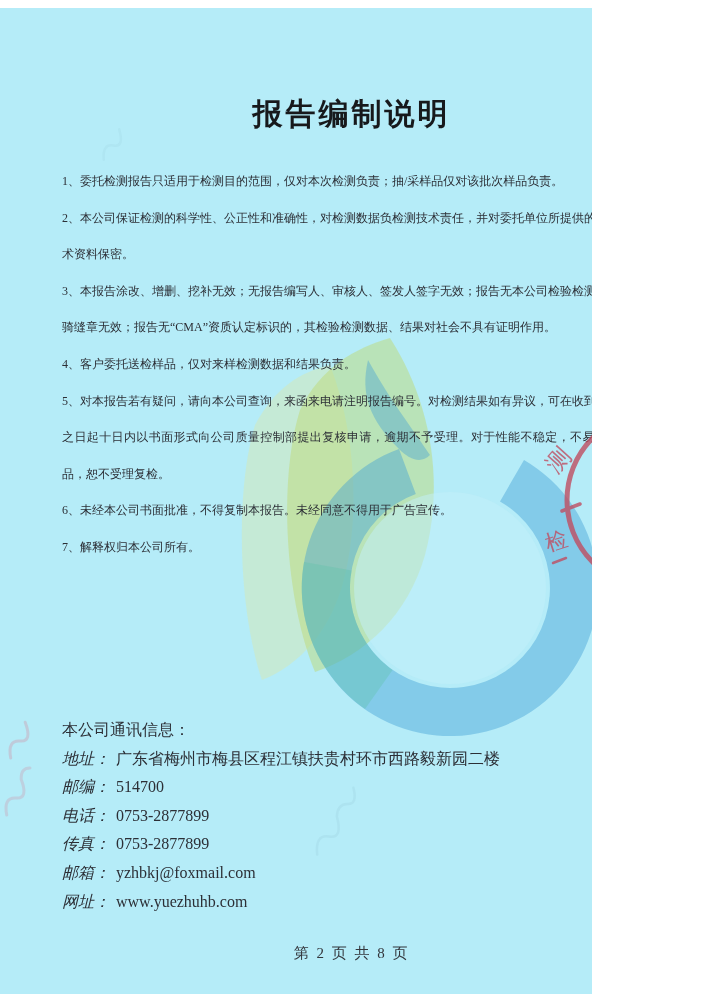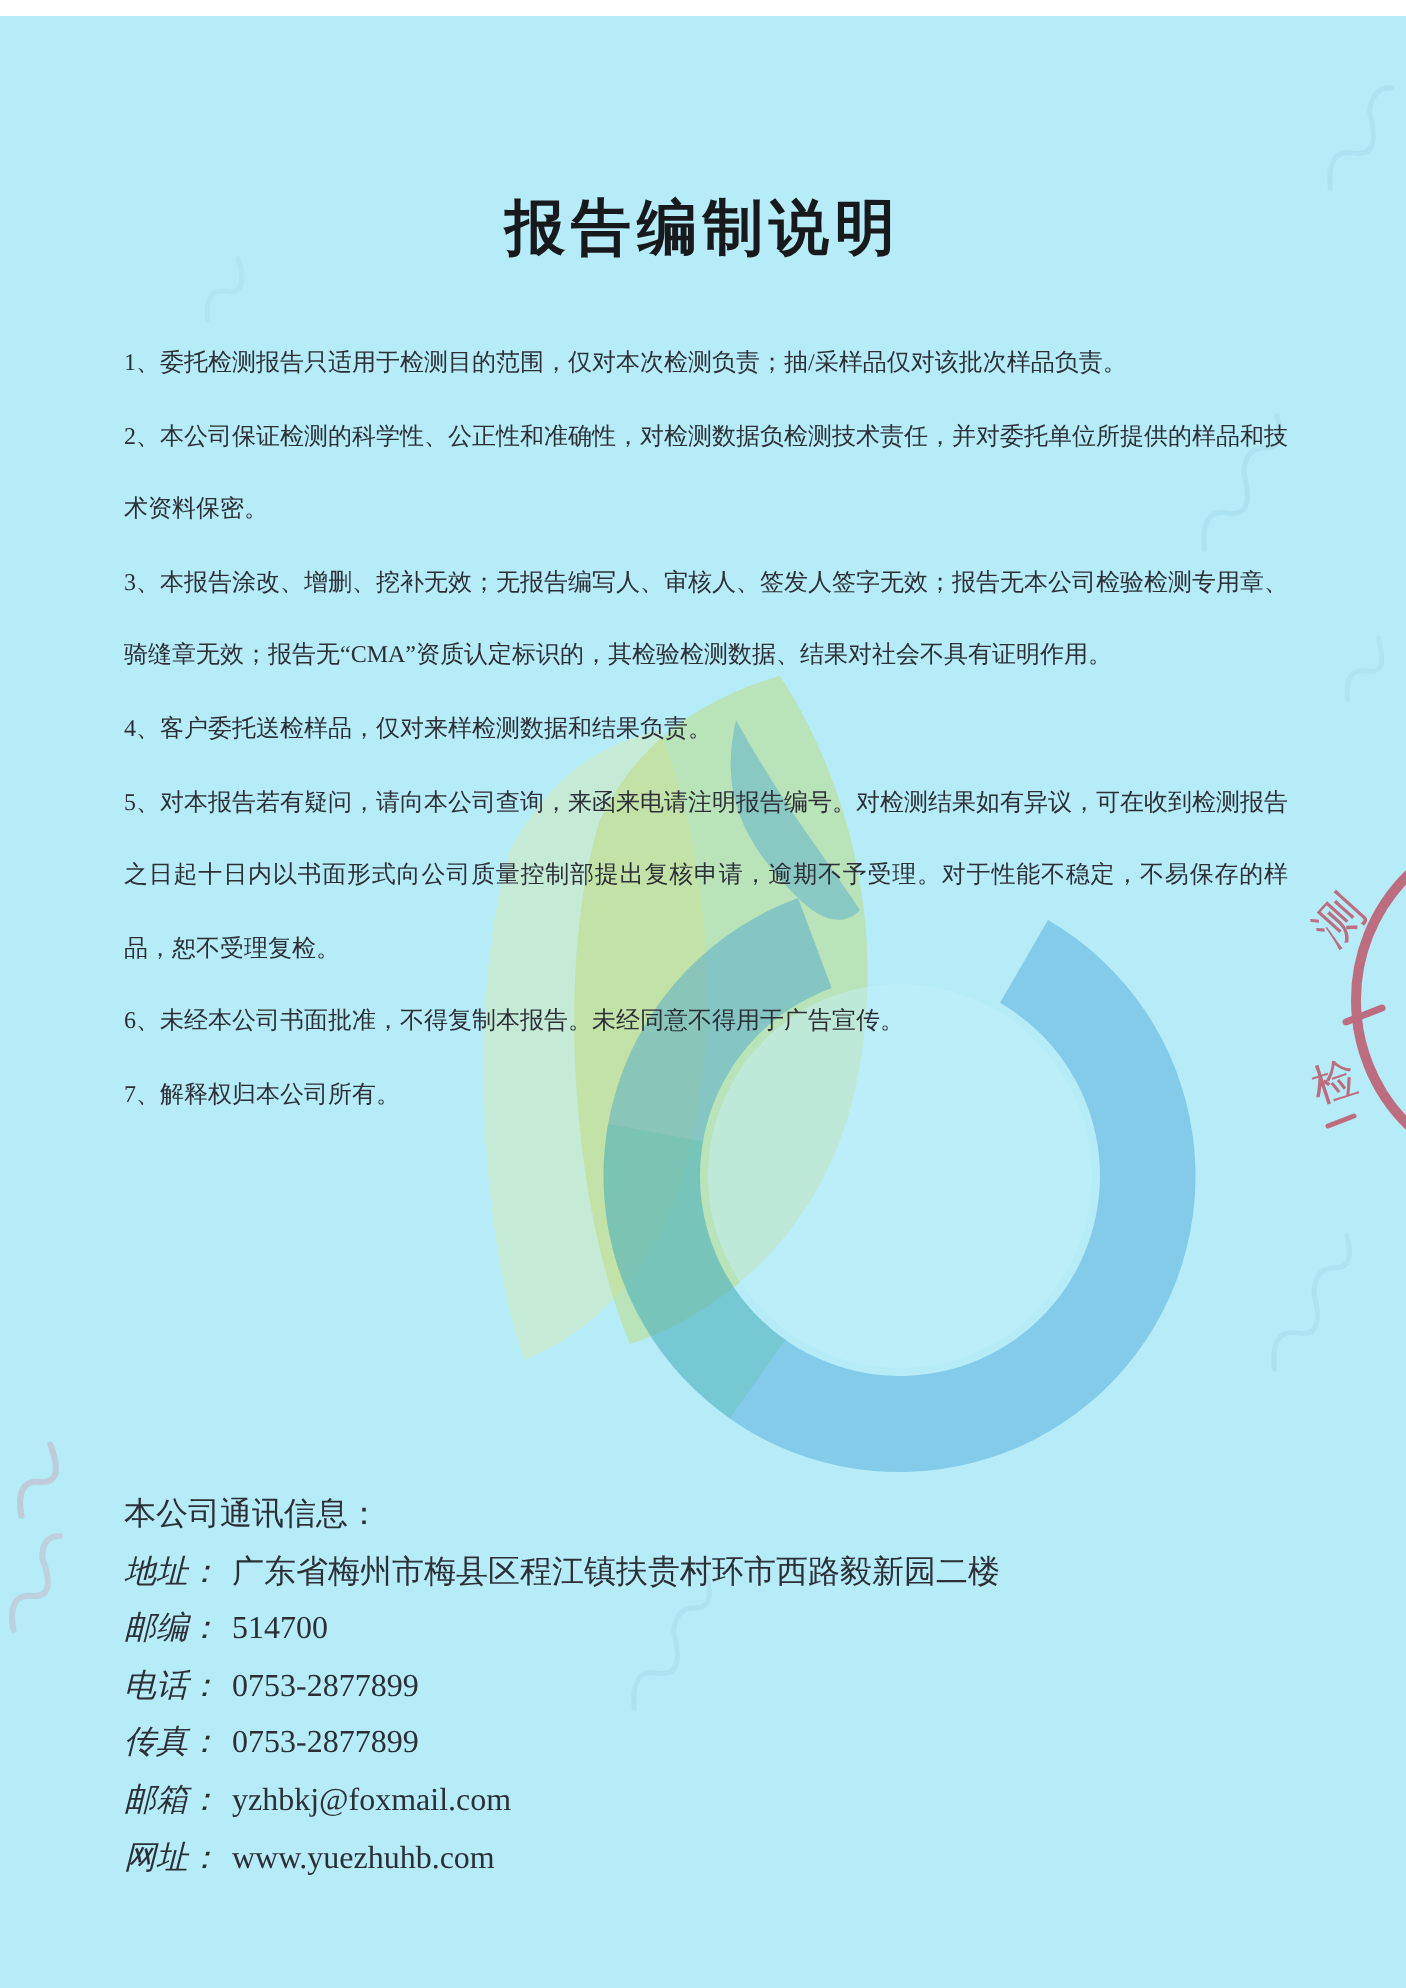--- a/index.html
+++ b/index.html
@@ -1,18 +1,18 @@
 <!DOCTYPE html>
 <html><head>
 <meta charset="utf-8">
 <style>
   html,body{margin:0;padding:0;background:#ffffff;}
   .page{
     position:relative;
-    width:703px;height:994px;
+    width:592px;height:994px;
     overflow:hidden;
     background:#ffffff;
     font-family:"Liberation Serif","DejaVu Serif",serif;
   }
   .paper{
     position:absolute;left:0;top:8px;width:703px;height:986px;
     background:#b5ecf8;
   }
   .watermark-layer{position:absolute;left:0;top:0;width:703px;height:994px;z-index:1;pointer-events:none;}
   .text-layer{position:absolute;left:0;top:0;width:703px;height:994px;z-index:2;}
@@ -24,21 +24,21 @@
     font-weight:bold;font-size:30px;letter-spacing:3px;color:#17191c;
   }
   .notes{
     position:absolute;top:163px;left:62px;width:582px;
     font-size:12px;line-height:36.6px;color:#2c2f36;
     text-align:justify;
   }
   .notes p{margin:0;}
   .contact{
     position:absolute;top:716px;left:62px;width:560px;
-    font-size:16px;line-height:28.6px;color:#2c2f36;margin-top:28px;
+    font-size:16px;line-height:28.6px;color:#2c2f36;
   }
   .contact .row{white-space:nowrap;}
   .contact .lbl{margin-right:6px;font-style:italic;}
   .page-footer{
     position:absolute;top:944px;left:0;width:703px;
     text-align:center;font-size:15px;letter-spacing:2px;color:#33363c;
   }
 </style>
 </head>
 <body>
@@ -104,20 +104,21 @@
         <span class="lbl">传真：</span><span>0753-2877899</span>
       </div>
       <div class="row">
         <span class="lbl">邮箱：</span><span>yzhbkj@foxmail.com</span>
       </div>
       <div class="row">
         <span class="lbl">网址：</span><span>www.yuezhuhb.com</span>
       </div>
     </div>
 
+    <div class="page-footer">第 2 页 共 8 页</div>
   </div>
 
   <svg class="stamp-layer" viewBox="0 0 52 172">
     <g opacity="0.8">
       <circle cx="115" cy="85" r="88" fill="none" stroke="#bf4e62" stroke-width="5"></circle>
       <text x="8" y="56" font-size="24" fill="#bf4e62" font-family="'DejaVu Sans',sans-serif" transform="rotate(-48 16 48)">测</text>
       <line x1="22" y1="96" x2="40" y2="89" stroke="#bf4e62" stroke-width="3.5" stroke-linecap="round"></line>
       <text x="5" y="134" font-size="22" fill="#bf4e62" font-family="'DejaVu Sans',sans-serif" transform="rotate(-18 14 126)">检</text>
       <line x1="13" y1="148" x2="26" y2="143" stroke="#bf4e62" stroke-width="2.5" stroke-linecap="round"></line>
     </g>

